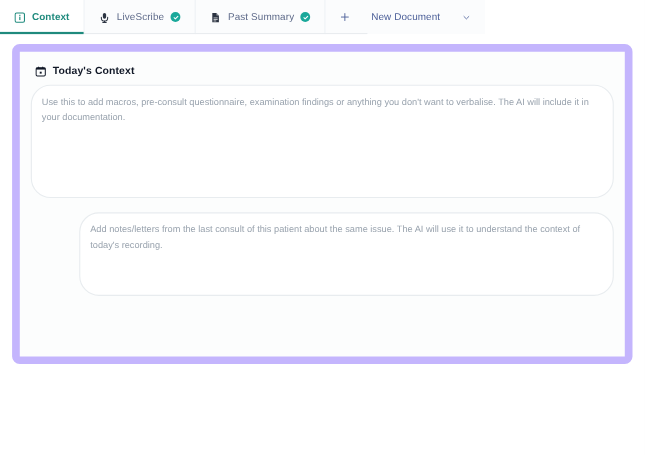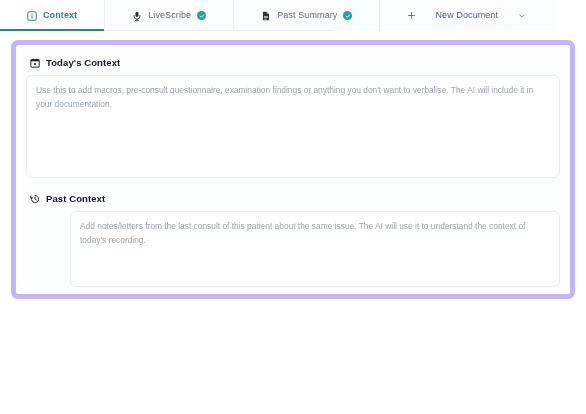--- a/index.html
+++ b/index.html
@@ -31,21 +31,21 @@
     bottom: 0;
     width: 334px;
     height: 1px;
     background: #e9ecef;
   }
 
   .tab {
     display: flex;
     align-items: center;
     gap: 6px;
-    padding: 0 27px;
+    padding: 0 13px;
     font-size: 9px;
     color: #5f6b8a;
     position: relative;
     background: #fbfcfd;
     border-right: 1px solid #eceff3;
     white-space: nowrap;
     cursor: pointer;
     letter-spacing: .1px;
   }
   .tab .tab-label { line-height: 1; }
@@ -90,45 +90,45 @@
   .chev { margin-left: 1px; }
 
   
   .page {
     padding: 9px 11px 0 11px;
     height: 383px;
     background: #ffffff;
   }
 
   .panel {
-    border: 5px solid #c4b5fd;
+    border: 7px solid #c4b5fd;
     border-radius: 7px;
     background: #fcfdfd;
     padding: 10px 10px 12px 10px;
-    height: 259px;
+    height: 291px;
   }
 
   .section + .section { margin-top: 13px; }
 
   .section-head {
     display: flex;
     align-items: center;
     gap: 6px;
     padding: 2px 2px 7px 4px;
   }
   .section-title {
     font-size: 9.5px;
     font-weight: bold;
     color: #111827;
     letter-spacing: .1px;
   }
 
   .field {
     border: 1px solid #e8ecef;
-    border-radius: 6px;
+    border-radius: 18px;
     background: #ffffff;
     padding: 8px 9px;
     color: #98a2ad;
     font-size: 8.4px;
     line-height: 1.65;
     overflow: hidden;
   }
   .field.today { height: 103px; }
   .field.past  { height: 76px; margin-left: 44px; }
 
@@ -216,29 +216,19 @@
           </svg>
         </span>
         <span class="section-title">Today's Context</span>
       </div>
       <div class="field today">
         <span class="ph">Use this to add macros, pre-consult questionnaire, examination findings or anything you don't want to verbalise. The AI will include it in your documentation.</span>
       </div>
     </div>
 
     <div class="section">
-      <div class="section-head">
-        <span class="icon">
-          <svg width="10" height="10" viewBox="0 0 16 16">
-            <path d="M8 2.3a5.7 5.7 0 1 1-5.55 4.4" fill="none" stroke="#111827" stroke-width="1.5" stroke-linecap="round"></path>
-            <path d="M1.2 3.1v3.1h3.1" fill="none" stroke="#111827" stroke-width="1.5" stroke-linecap="round" stroke-linejoin="round"></path>
-            <path d="M8 5.2V8l2 1.4" fill="none" stroke="#111827" stroke-width="1.5" stroke-linecap="round" stroke-linejoin="round"></path>
-          </svg>
-        </span>
-        <span class="section-title">Past Context</span>
-      </div>
       <div class="field past">
         <span class="ph">Add notes/letters from the last consult of this patient about the same issue. The AI will use it to understand the context of today's recording.</span>
       </div>
     </div>
 
   </div>
 </div>
 
 </body></html>

